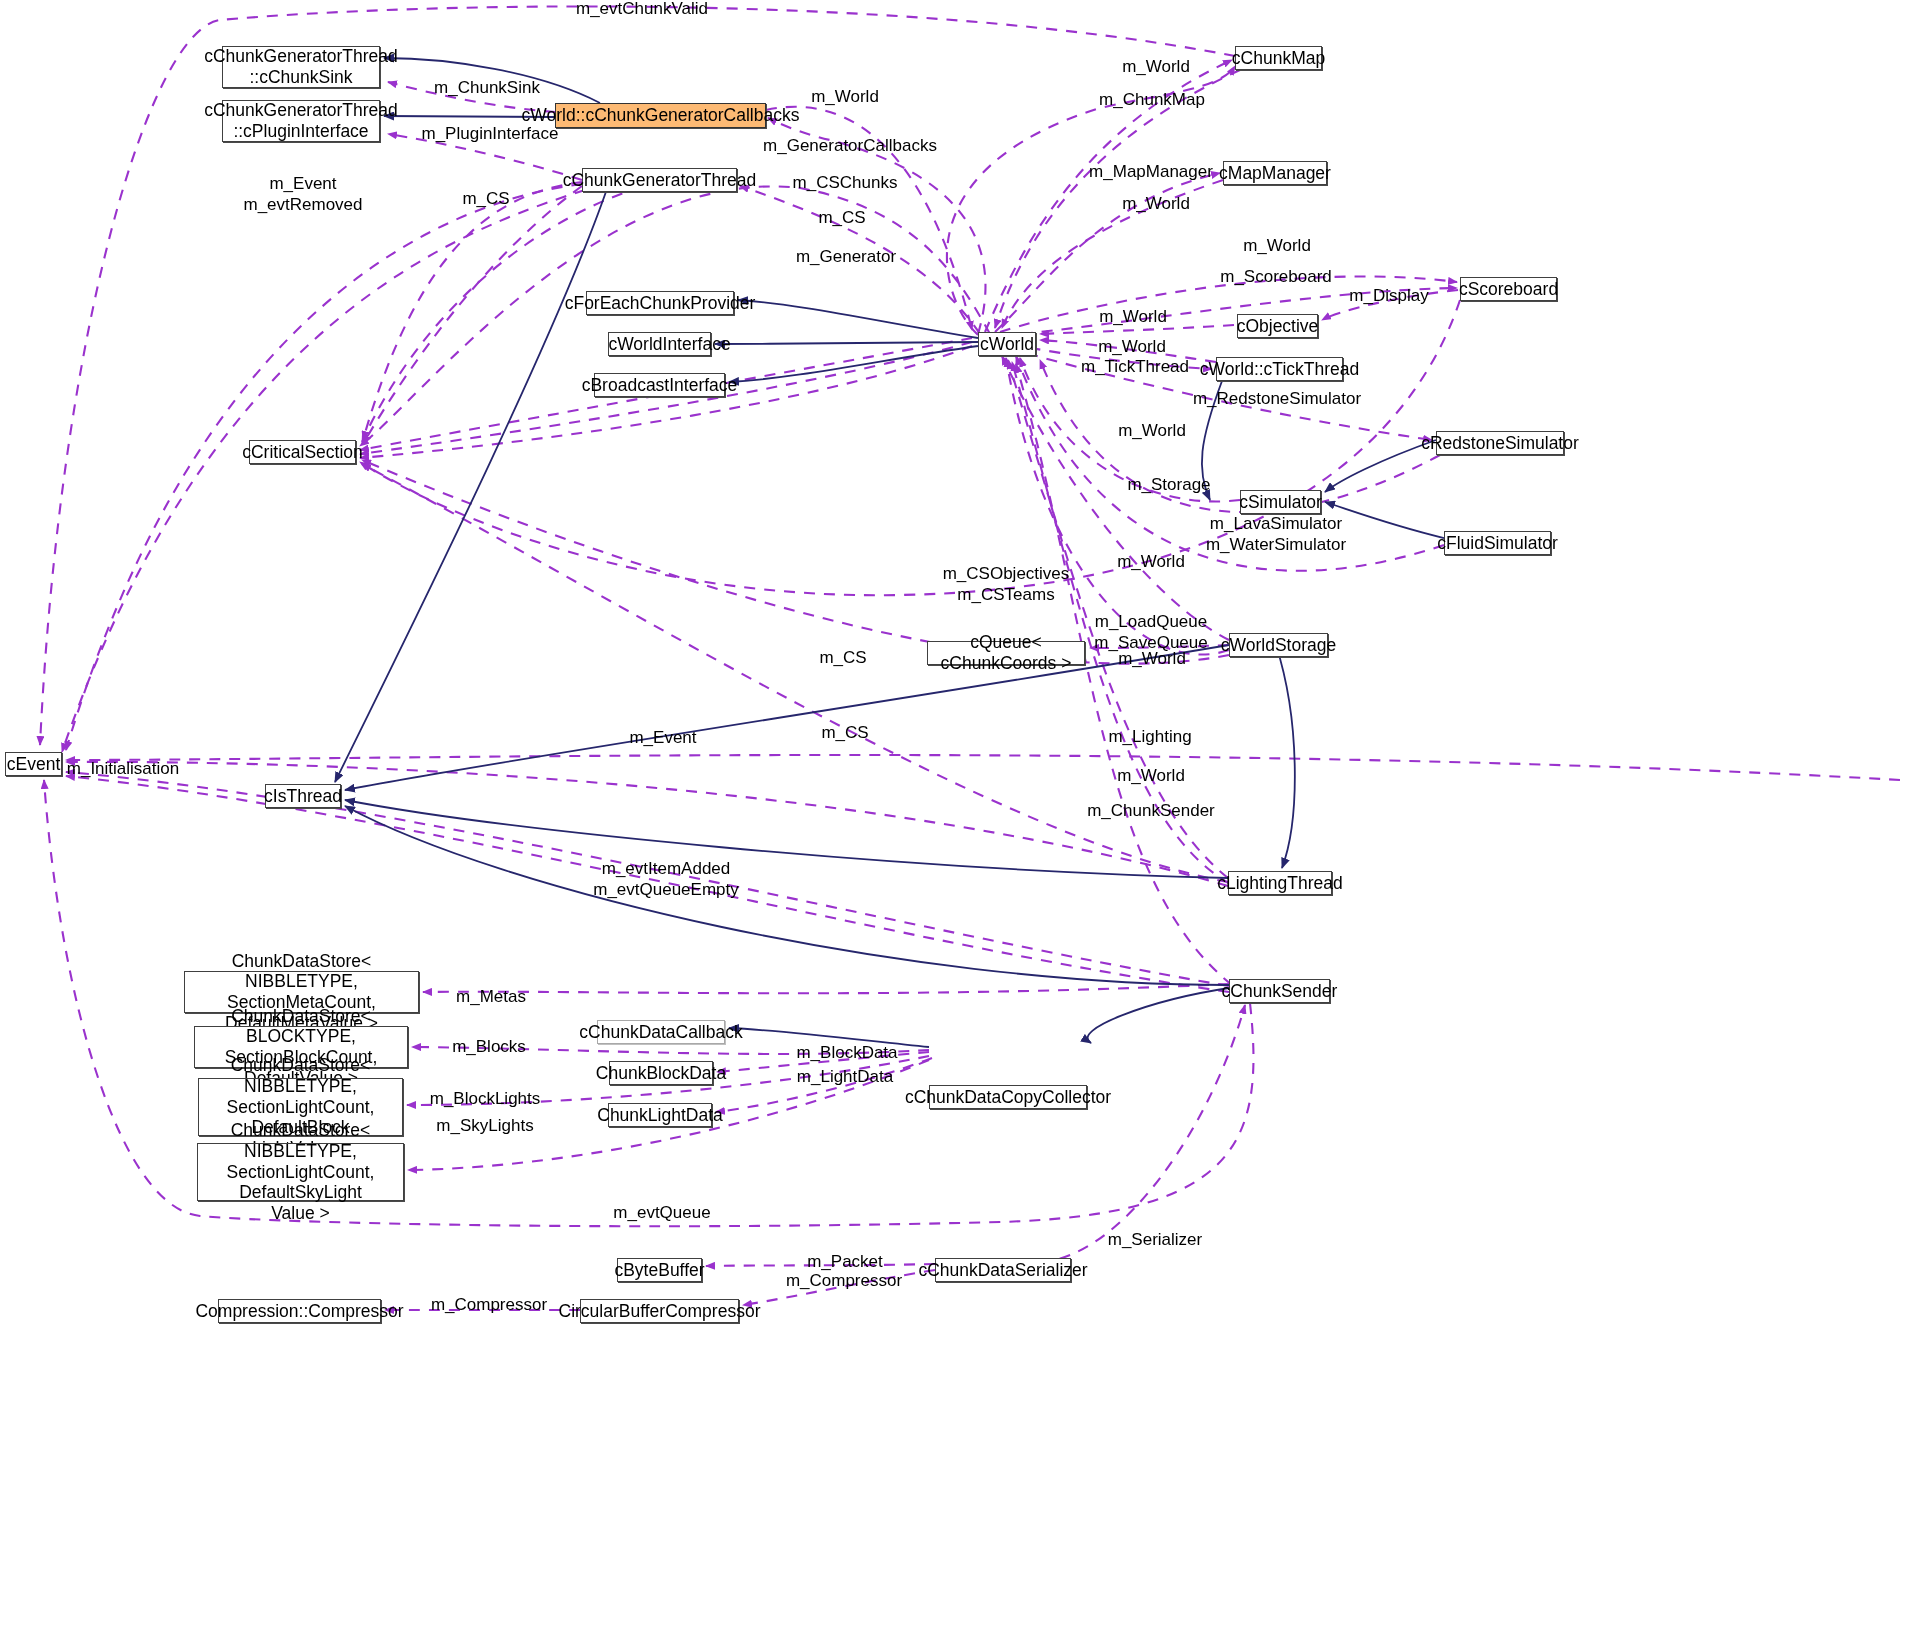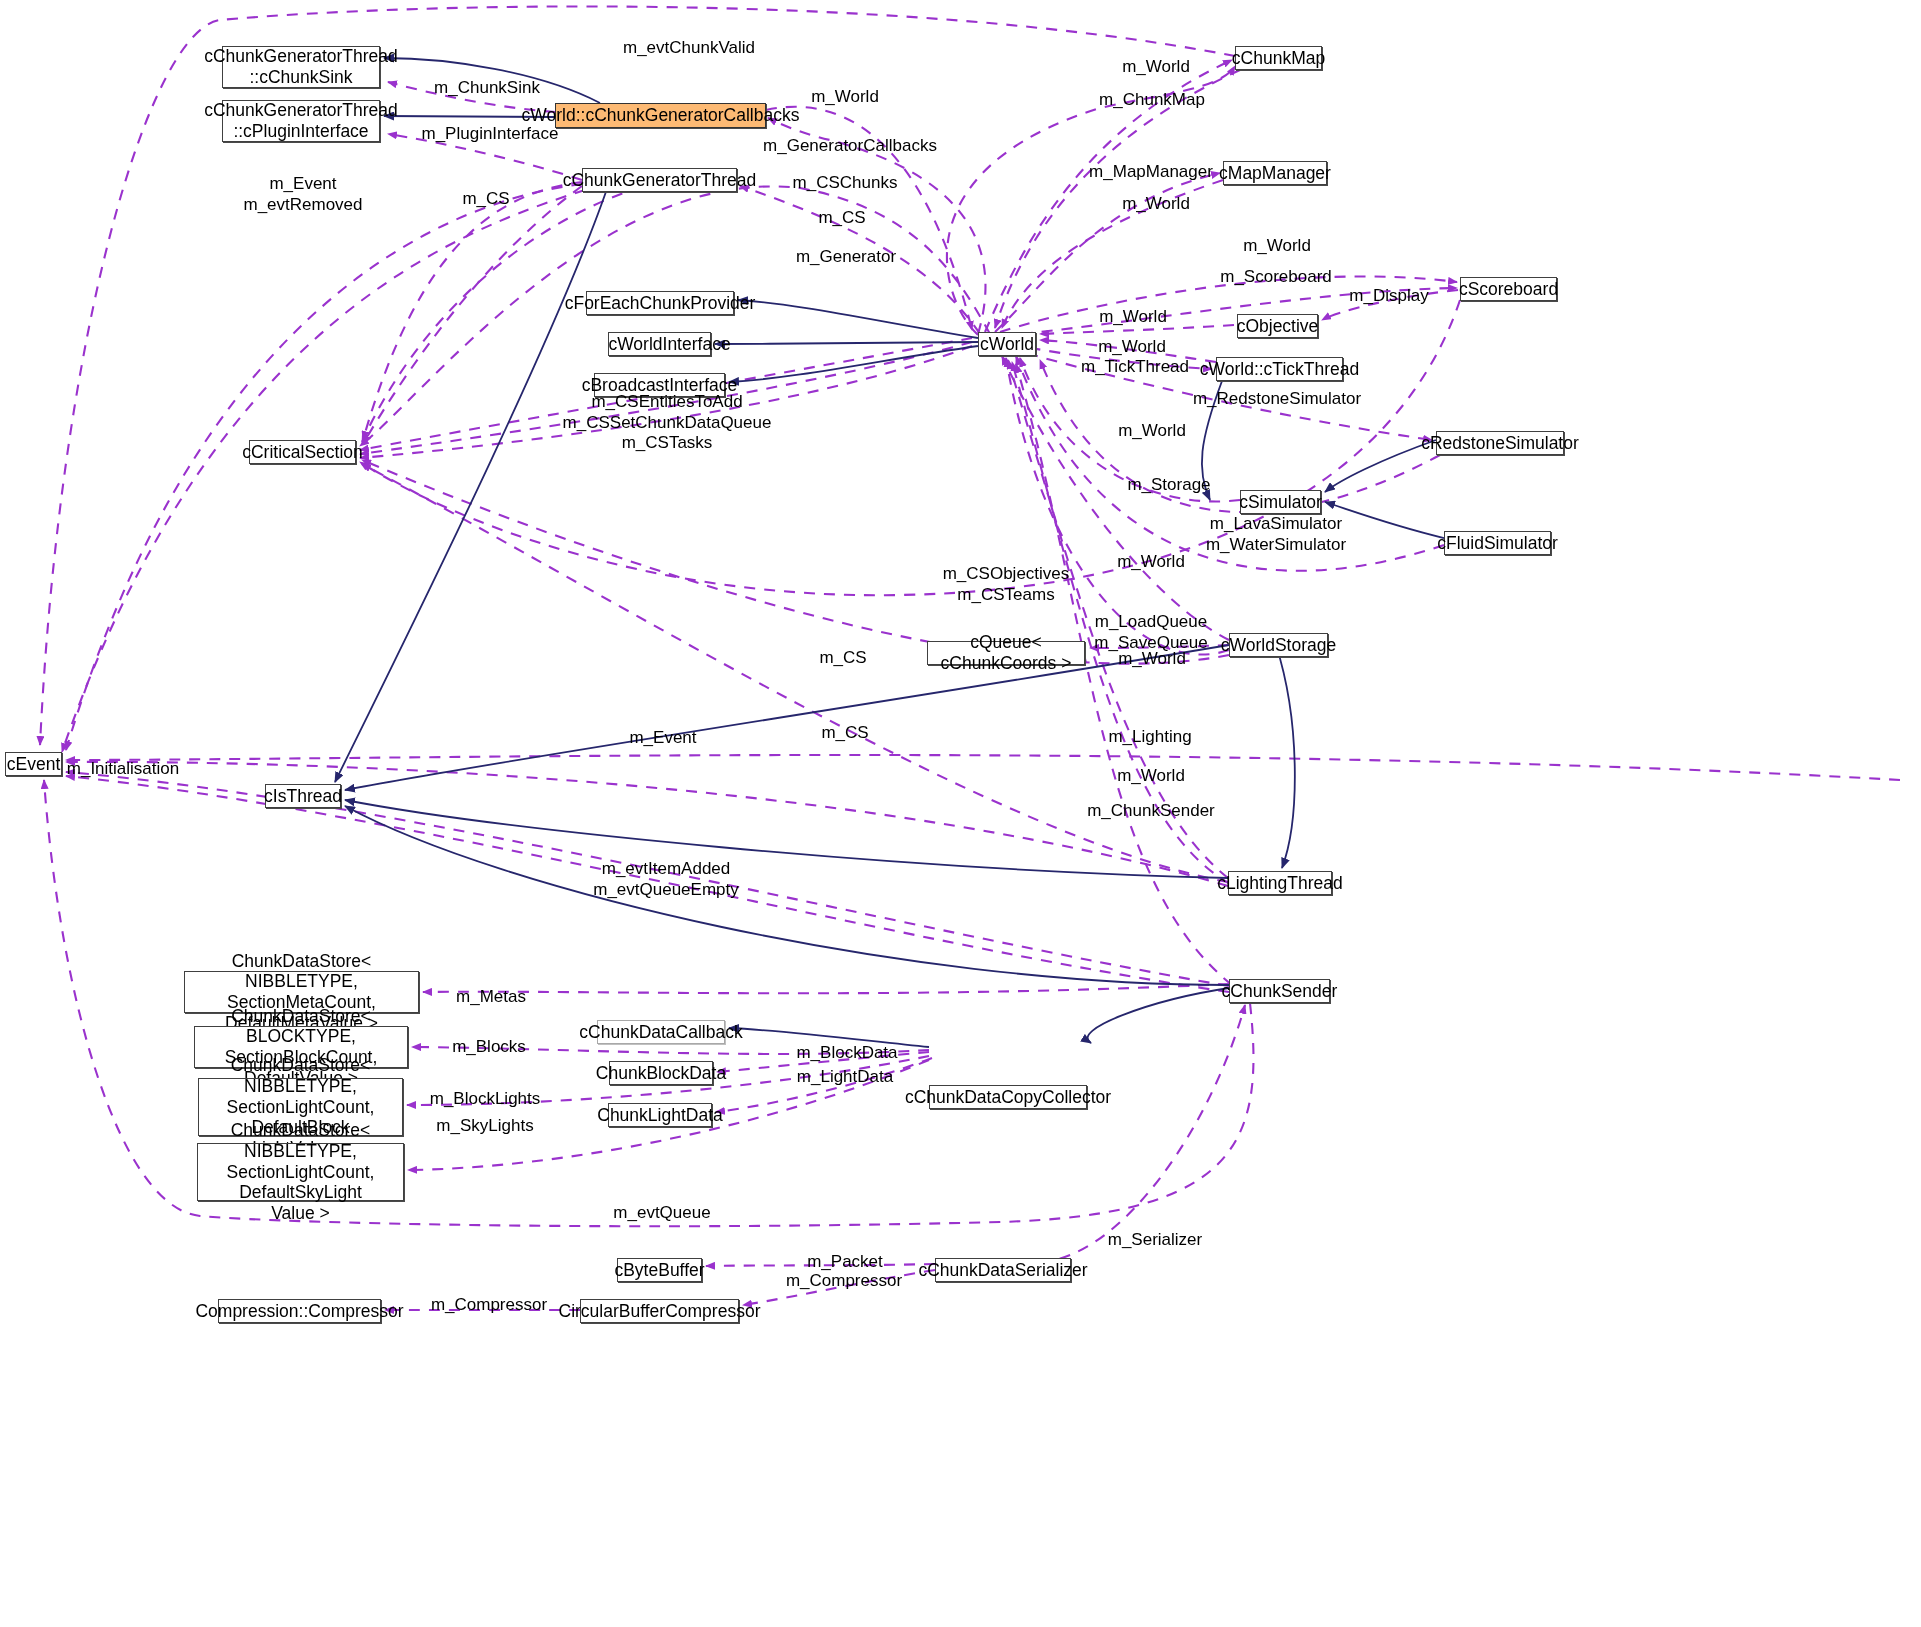--- a/index.html
+++ b/index.html
@@ -251,21 +251,21 @@
 Value &gt;</div>
   <div class="node faint" style="left: 597px; top: 1020px; width: 128px; height: 24px;">cChunkDataCallback</div>
   <div class="node" style="left: 609px; top: 1061px; width: 104px; height: 24px;">ChunkBlockData</div>
   <div class="node" style="left: 608px; top: 1103px; width: 104px; height: 24px;">ChunkLightData</div>
   <div class="node" style="left: 929px; top: 1042px; width: 158px; height: 24px; margin-top: 43px;">cChunkDataCopyCollector</div>
   <div class="node" style="left: 617px; top: 1258px; width: 85px; height: 24px;">cByteBuffer</div>
   <div class="node" style="left: 935px; top: 1258px; width: 136px; height: 24px;">cChunkDataSerializer</div>
   <div class="node" style="left: 580px; top: 1299px; width: 159px; height: 24px;">CircularBufferCompressor</div>
   <div class="node" style="left: 218px; top: 1299px; width: 163px; height: 24px;">Compression::Compressor</div>
 
-  <div class="edge-label" style="left: 689px; top: 9px; margin-top: 39px;">m_evtChunkValid</div>
+  <div class="edge-label" style="left: 642px; top: 9px;">m_evtChunkValid</div>
   <div class="edge-label" style="left: 487px; top: 88px;">m_ChunkSink</div>
   <div class="edge-label" style="left: 845px; top: 97px;">m_World</div>
   <div class="edge-label" style="left: 1156px; top: 67px;">m_World</div>
   <div class="edge-label" style="left: 1152px; top: 100px;">m_ChunkMap</div>
   <div class="edge-label" style="left: 490px; top: 134px;">m_PluginInterface</div>
   <div class="edge-label" style="left: 850px; top: 146px;">m_GeneratorCallbacks</div>
   <div class="edge-label" style="left: 1151px; top: 172px;">m_MapManager</div>
   <div class="edge-label" style="left: 845px; top: 183px;">m_CSChunks</div>
   <div class="edge-label" style="left: 1156px; top: 204px;">m_World</div>
   <div class="edge-label" style="left: 303px; top: 195px;">m_Event
@@ -273,23 +273,20 @@
   <div class="edge-label" style="left: 486px; top: 199px;">m_CS</div>
   <div class="edge-label" style="left: 842px; top: 218px;">m_CS</div>
   <div class="edge-label" style="left: 1277px; top: 246px;">m_World</div>
   <div class="edge-label" style="left: 846px; top: 257px;">m_Generator</div>
   <div class="edge-label" style="left: 1276px; top: 277px;">m_Scoreboard</div>
   <div class="edge-label" style="left: 1389px; top: 296px;">m_Display</div>
   <div class="edge-label" style="left: 1133px; top: 317px;">m_World</div>
   <div class="edge-label" style="left: 1132px; top: 347px;">m_World</div>
   <div class="edge-label" style="left: 1135px; top: 367px;">m_TickThread</div>
   <div class="edge-label" style="left: 1277px; top: 399px;">m_RedstoneSimulator</div>
-  <div class="edge-label" style="left: 667px; top: 423px;">m_CSEntitiesToAdd
-m_CSSetChunkDataQueue
-m_CSTasks</div>
   <div class="edge-label" style="left: 1152px; top: 431px;">m_World</div>
   <div class="edge-label" style="left: 1153px; top: 485px; margin-left: 16px;">m_Storage</div>
   <div class="edge-label" style="left: 1276px; top: 535px;">m_LavaSimulator
 m_WaterSimulator</div>
   <div class="edge-label" style="left: 1151px; top: 562px;">m_World</div>
   <div class="edge-label" style="left: 1006px; top: 585px;">m_CSObjectives
 m_CSTeams</div>
   <div class="edge-label" style="left: 1151px; top: 633px;">m_LoadQueue
 m_SaveQueue</div>
   <div class="edge-label" style="left: 843px; top: 658px;">m_CS</div>

